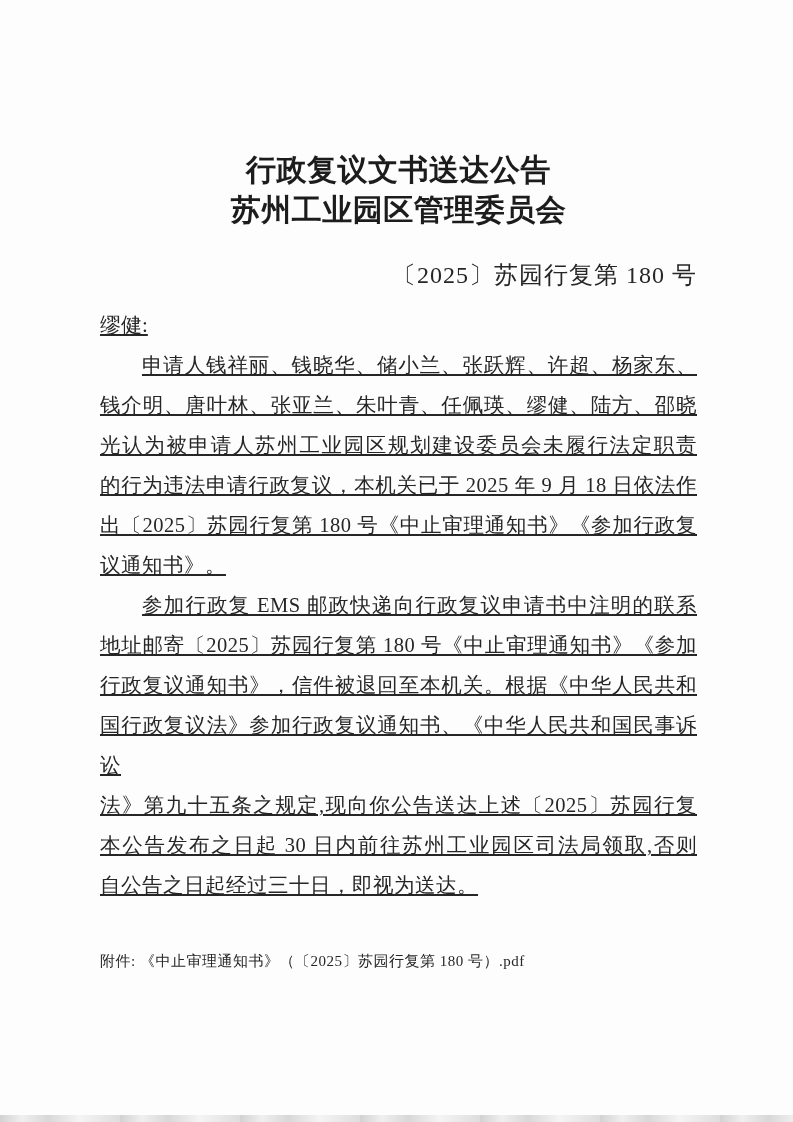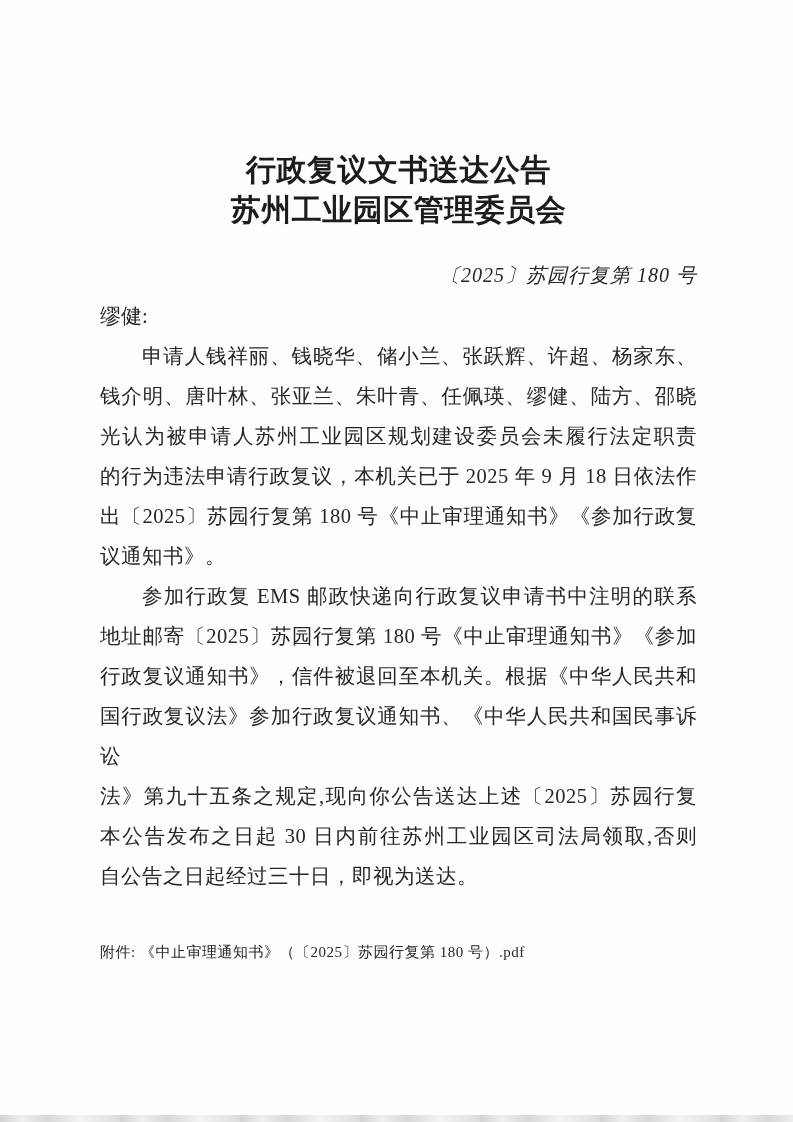--- a/index.html
+++ b/index.html
@@ -30,39 +30,40 @@
   .title-line {
     font-size: 30px;
     line-height: 40px;
     font-weight: 700;
     color: #1c1c1c;
     letter-spacing: 0.5px;
   }
   .doc-number {
     margin-top: 25px;
     text-align: right;
-    font-size: 20px;
+    font-size: 24px;
     line-height: 40px;
     letter-spacing: 1px;
     white-space: nowrap;
-    font-style: italic;
   }
   .addressee {
-    margin-top: 1px;
+    margin-top: 10px;
     font-size: 21px;
     line-height: 40px;
     text-align: left;
+    text-decoration: underline;
   }
   .para { margin: 0; }
   .line {
     font-size: 20.5px;
     line-height: 40px;
     text-align: justify;
     text-align-last: justify;
     letter-spacing: 0.5px;
+    text-decoration: underline;
   }
   .line.indent {
     text-indent: 42px;
   }
   .line.short {
     text-align: left;
     text-align-last: left;
   }
   .attachment {
     margin-top: 36px;

